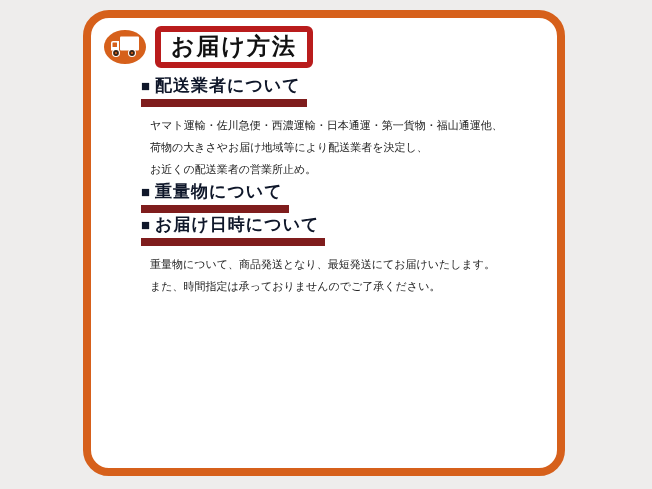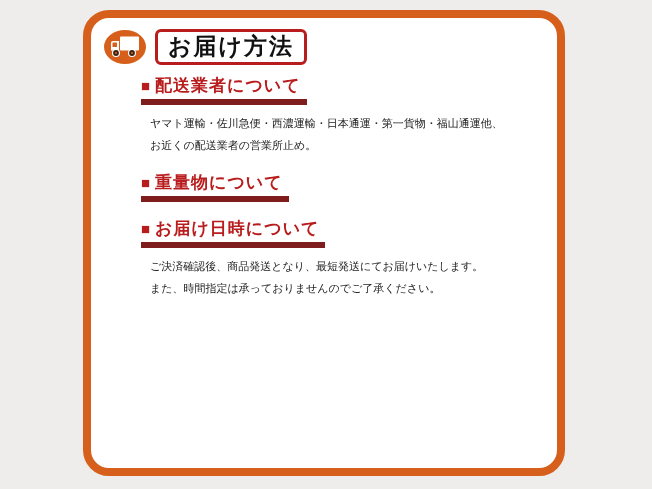--- a/index.html
+++ b/index.html
@@ -22,42 +22,42 @@
     align-items: center;
     gap: 8px;
     margin: 10px 0 0 12px;
     height: 38px;
   }
   .truck-badge {
     width: 44px; height: 36px;
     flex: 0 0 auto;
   }
   .title-box {
-    border: 3px solid #b91c1c;
+    border: 6px solid #b91c1c;
     border-radius: 6px;
     padding: 1px 10px 2px 10px;
     font-size: 23px;
     font-weight: bold;
     color: #111111;
     letter-spacing: 2px;
     line-height: 1.15;
   }
   .section { margin-left: 50px; margin-right: 18px; }
   .sec-head {
     display: inline-block;
     font-size: 17px;
     font-weight: bold;
-    color: #b91c1c;
+    color: #0f172a;
     letter-spacing: 1px;
-    border-bottom: 6px solid #7f1d1d;
+    border-bottom: 8px solid #7f1d1d;
     padding: 0 6px 2px 0;
   }
   .sec-head .bullet { font-size: 15px; margin-right: 4px; }
   .sec1 { margin-top: 8px; }
-  .sec2, .sec3 { margin-top: 15px; }
+  .sec2, .sec3 { }
   .body-text {
     margin-top: 7px;
     margin-left: 9px;
     font-size: 11px;
     color: #222222;
     line-height: 22px;
     letter-spacing: 0px;
   }
   .body-text div { white-space: nowrap; }
 </style>
@@ -79,29 +79,30 @@
       <circle cx="29" cy="24" r="2.9" fill="#3a2313"></circle>
       <circle cx="29" cy="24" r="1.1" fill="#d6601b"></circle>
     </svg>
     <div class="title-box">お届け方法</div>
   </div>
 
   <div class="section sec1">
     <div class="sec-head"><span class="bullet">■</span><span>配送業者について</span></div>
     <div class="body-text">
       <div>ヤマト運輸・佐川急便・西濃運輸・日本通運・第一貨物・福山通運他、</div>
+      <div>荷物の大きさやお届け地域等により配送業者を決定し、</div>
       <div>お近くの配送業者の営業所止め。</div>
     </div>
   </div>
 
   <div class="section sec2">
     <div class="sec-head"><span class="bullet">■</span><span>重量物について</span></div>
   </div>
 
   <div class="section sec3">
     <div class="sec-head"><span class="bullet">■</span><span>お届け日時について</span></div>
     <div class="body-text">
-      <div>ご決済確認後、商品発送となり、最短発送にてお届けいたします。</div>
+      <div>重量物について、商品発送となり、最短発送にてお届けいたします。</div>
       <div>また、時間指定は承っておりませんのでご了承ください。</div>
     </div>
   </div>
 
 </div>
 
 </body></html>

